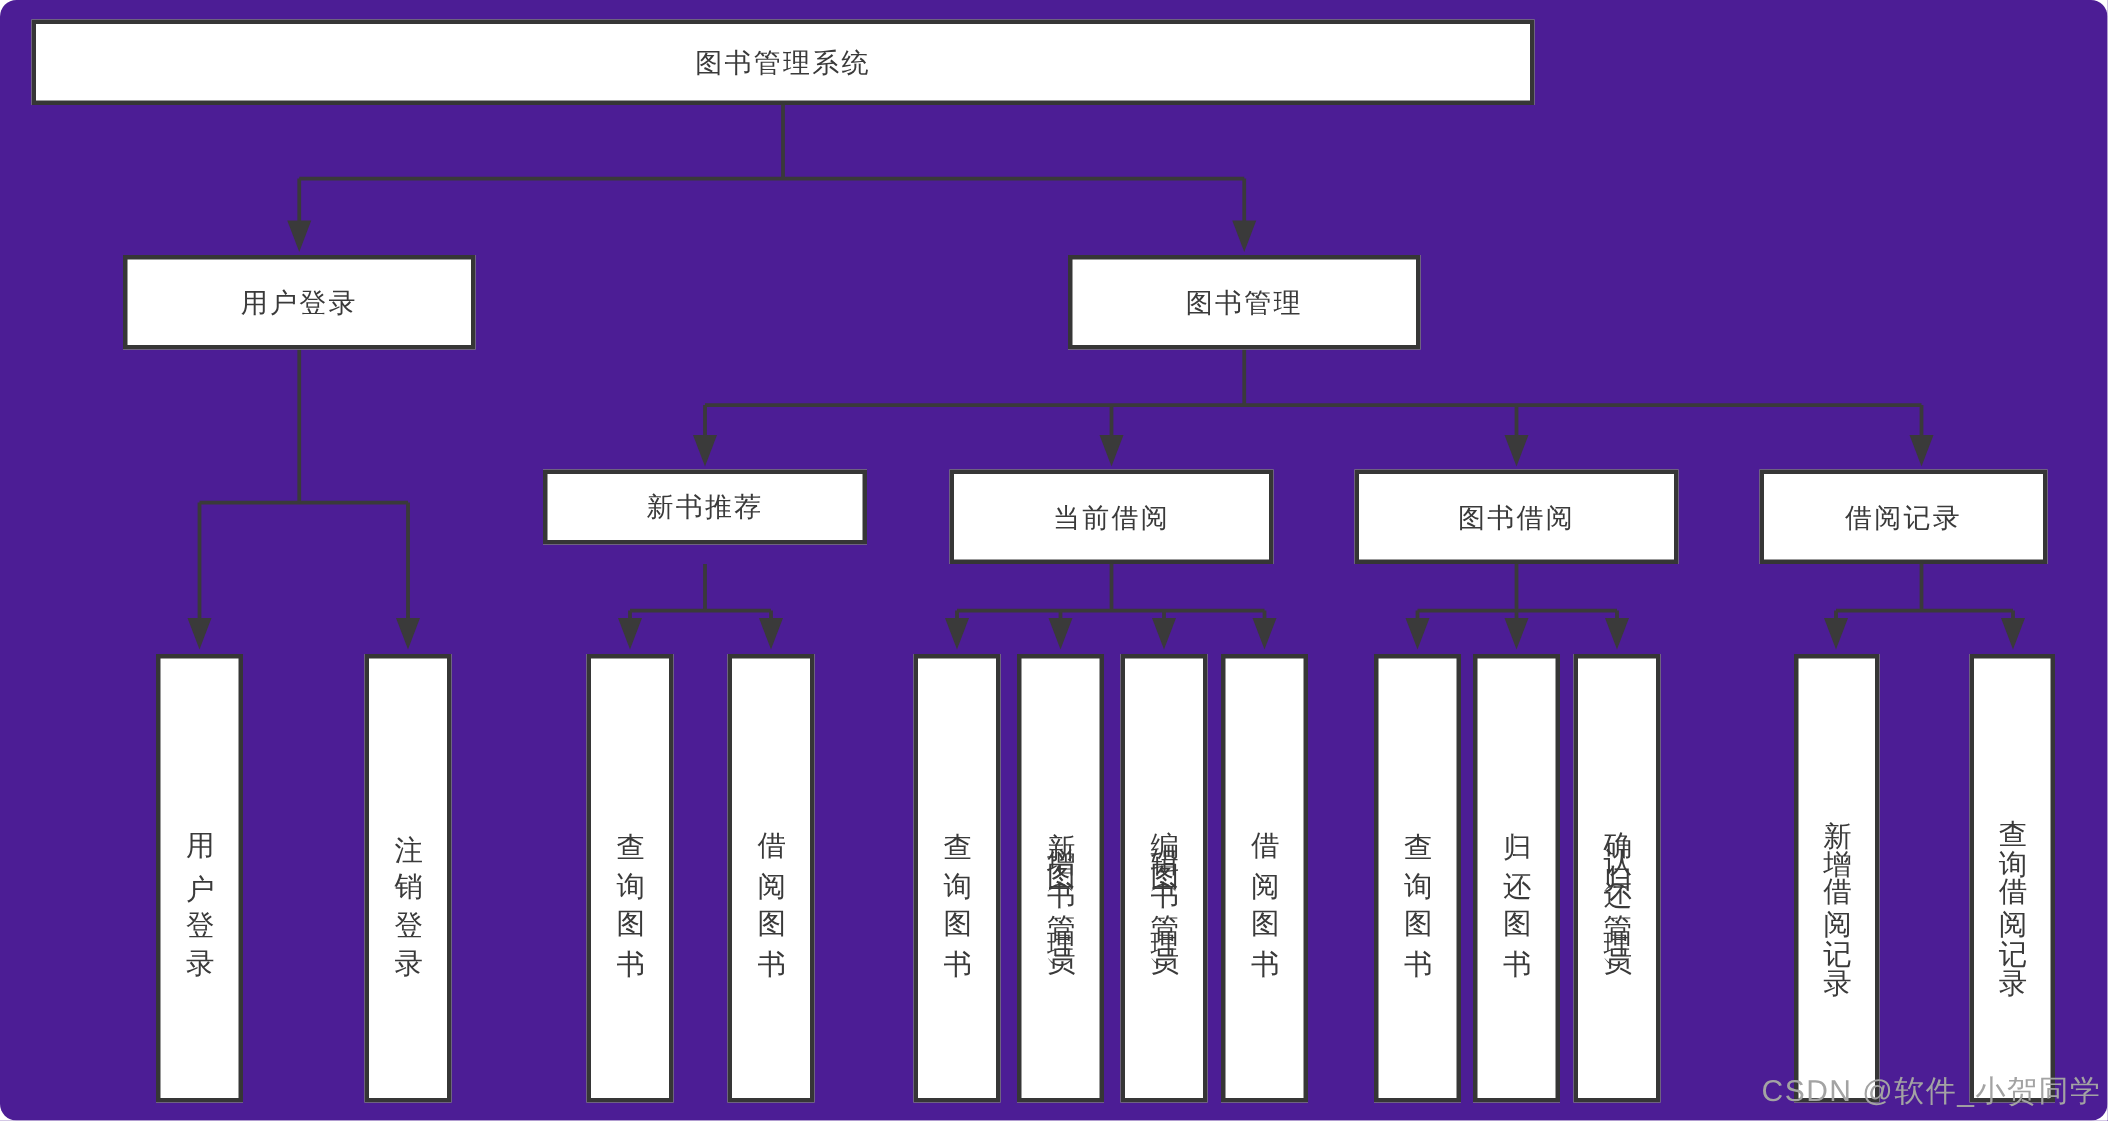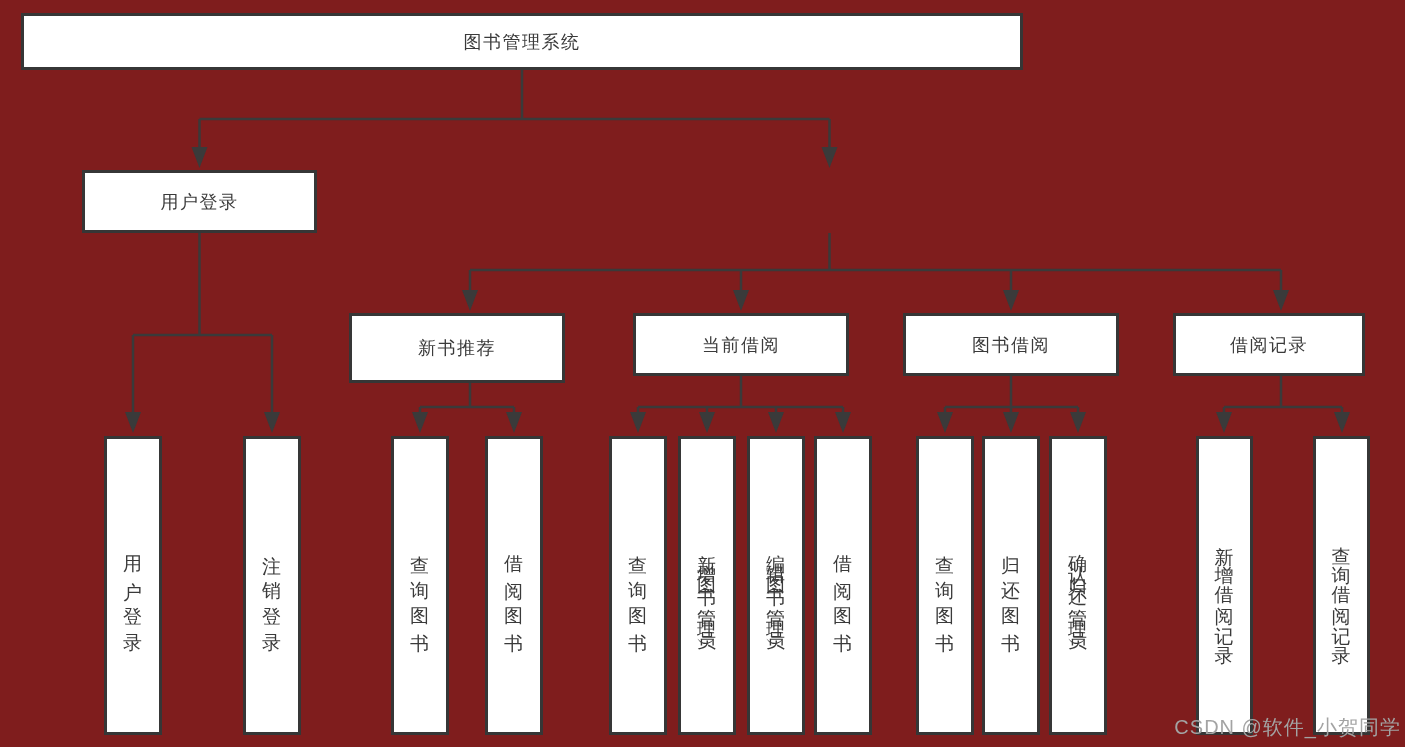--- a/index.html
+++ b/index.html
@@ -1,18 +1,18 @@
 <!DOCTYPE html>
 <html><head>
 <meta charset="utf-8">
 <style>
   html,body{margin:0;padding:0;background:#ffffff;}
   .canvas{
-    position:relative;width:1405px;height:747px;background:#7f1d1d;
-    font-family:"Liberation Sans",sans-serif;color:#3a3a3a;overflow:hidden;
+    position:relative;width:1405px;height:747px;background:#4c1d95;
+    font-family:"Liberation Sans",sans-serif;color:#3a3a3a;overflow:hidden;border-radius:11px;
   }
   .connectors{position:absolute;left:0;top:0;width:1405px;height:747px;}
   .node{
     position:absolute;background:#ffffff;border:3px solid #363636;box-sizing:border-box;
     display:flex;align-items:center;justify-content:center;z-index:2;
   }
   .node.h span{font-size:18px;letter-spacing:1.5px;white-space:nowrap;}
   .leaf span{
     writing-mode:vertical-rl;text-orientation:mixed;
     font-size:19px;line-height:1;white-space:nowrap;
@@ -62,22 +62,25 @@
     </g>
   </svg>
 
   <div class="node h" style="left:21px;top:13px;width:1002px;height:57px">
     <span>图书管理系统</span>
   </div>
 
   <div class="node h" style="left:82px;top:170px;width:235px;height:63px">
     <span>用户登录</span>
   </div>
+  <div class="node h" style="left:712px;top:170px;width:235px;height:63px">
+    <span>图书管理</span>
+  </div>
 
-  <div class="node h" style="left:349px;top:313px;width:216px;height:70px">
+  <div class="node h" style="left:362px;top:313px;width:216px;height:50px">
     <span>新书推荐</span>
   </div>
   <div class="node h" style="left:633px;top:313px;width:216px;height:63px">
     <span>当前借阅</span>
   </div>
   <div class="node h" style="left:903px;top:313px;width:216px;height:63px">
     <span>图书借阅</span>
   </div>
   <div class="node h" style="left:1173px;top:313px;width:192px;height:63px">
     <span>借阅记录</span>

